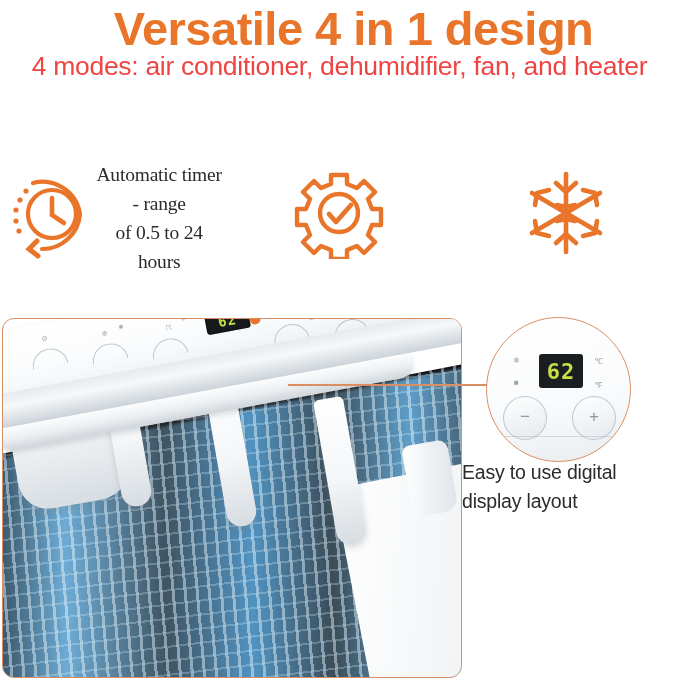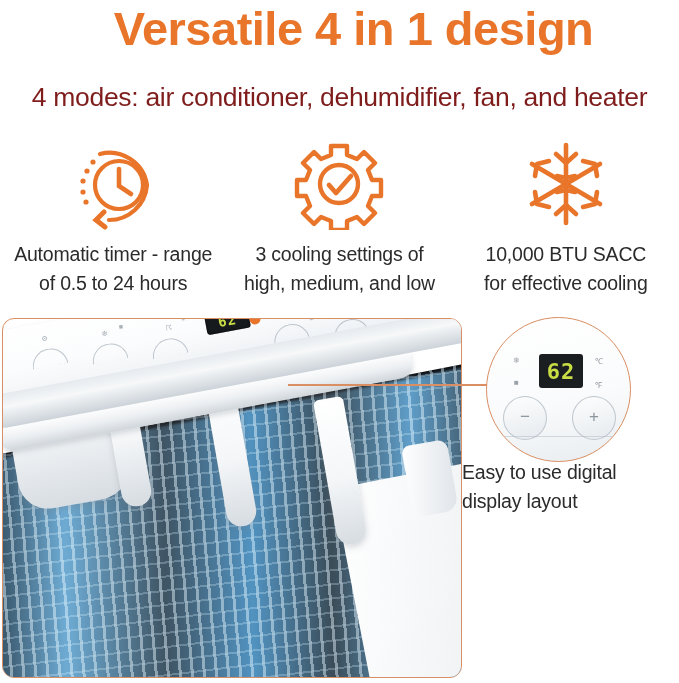--- a/index.html
+++ b/index.html
@@ -10,32 +10,32 @@
   }
   .page{position:relative;width:679px;height:683px;}
 
   
   .headline{
     position:absolute;left:14px;top:2px;width:679px;text-align:center;
     font-size:47px;line-height:54px;font-weight:bold;
     color:#E8752A;letter-spacing:-0.5px;
   }
   .subtitle{
-    position:absolute;left:0;top:80px;width:679px;text-align:center;
-    font-size:26.5px;line-height:34px;color:#7f1d1d;letter-spacing:-0.3px;
+    position:absolute;left:0;top:49px;width:679px;text-align:center;
+    font-size:26.5px;line-height:34px;color:#ef4444;letter-spacing:-0.3px;
   }
 
   
   .features{
     position:absolute;left:0;top:128px;width:679px;height:170px;
     display:flex;flex-direction:row;
   }
   .feature{
-    flex:1 1 0;display:flex;flex-direction:column;
-    align-items:center;justify-content:flex-end;
+    flex:1 1 0;display:flex;flex-direction:row;
+    align-items:center;justify-content:center;font-family:Liberation Serif, serif;
   }
   .feature-icon{height:92px;display:flex;align-items:center;justify-content:center;}
   .feature-caption{
     margin-top:10px;text-align:center;font-size:19.5px;line-height:29px;
     color:#2b2b2b;letter-spacing:-0.2px;white-space:pre-line;
   }
 
   
   .photo-panel{
     position:absolute;left:2px;top:318px;width:458px;height:358px;
@@ -243,22 +243,20 @@
     <div class="feature">
       <div class="feature-icon">
         <svg width="92" height="92" viewBox="0 0 92 92">
           <g fill="none" stroke="#E8752A" stroke-width="4.4" stroke-linejoin="round" stroke-linecap="round">
             <path d="M38 8 h16 v9 l10 4 7-7 11 11 -7 7 4 10 h9 v16 h-9 l-4 10 7 7 -11 11 -7-7 -10 4 v9 h-16 v-9 l-10-4 -7 7 -11-11 7-7 -4-10 h-9 v-16 h9 l4-10 -7-7 11-11 7 7 10-4 z"></path>
             <circle cx="46" cy="46" r="19"></circle>
             <polyline points="36,47 43,55 58,38" stroke-width="4.8"></polyline>
           </g>
         </svg>
       </div>
-      <div class="feature-caption">3 cooling settings of
-high, medium, and low</div>
     </div>
 
     <div class="feature">
       <div class="feature-icon">
         <svg width="92" height="92" viewBox="0 0 92 92">
           <g fill="none" stroke="#E8752A" stroke-width="4.6" stroke-linecap="round" stroke-linejoin="round">
             <g>
               <line x1="46" y1="7" x2="46" y2="85"></line>
               <line x1="12" y1="26" x2="80" y2="66"></line>
               <line x1="80" y1="26" x2="12" y2="66"></line>
@@ -269,22 +267,20 @@
               <polyline points="15,38 17,26 29,23"></polyline>
               <polyline points="63,69 75,66 77,54"></polyline>
               <polyline points="77,38 75,26 63,23"></polyline>
               <polyline points="29,69 17,66 15,54"></polyline>
               <polyline points="37,38 46,40 55,38"></polyline>
               <polyline points="37,54 46,52 55,54"></polyline>
             </g>
           </g>
         </svg>
       </div>
-      <div class="feature-caption">10,000 BTU SACC
-for effective cooling</div>
     </div>
 
   </div>
 
   <div class="photo-panel">
     <div class="photo-inner">
 
       <div class="airflow-lower"></div>
 
       <div class="grille">

